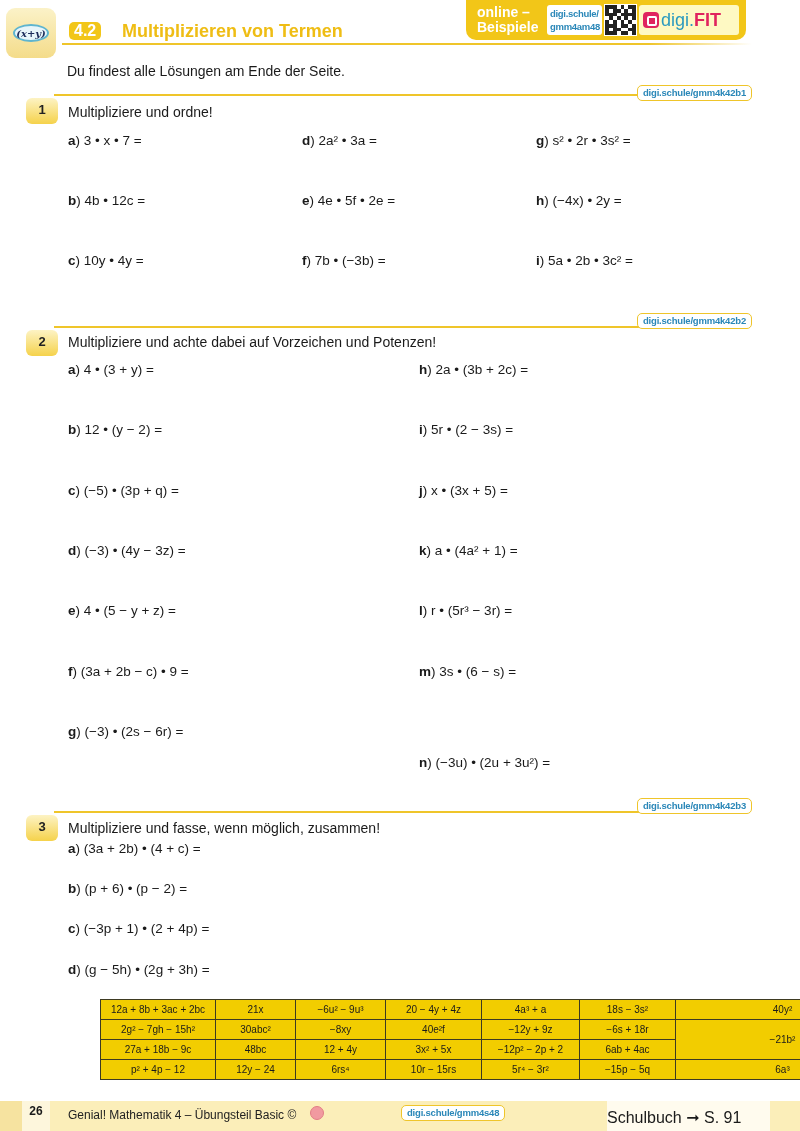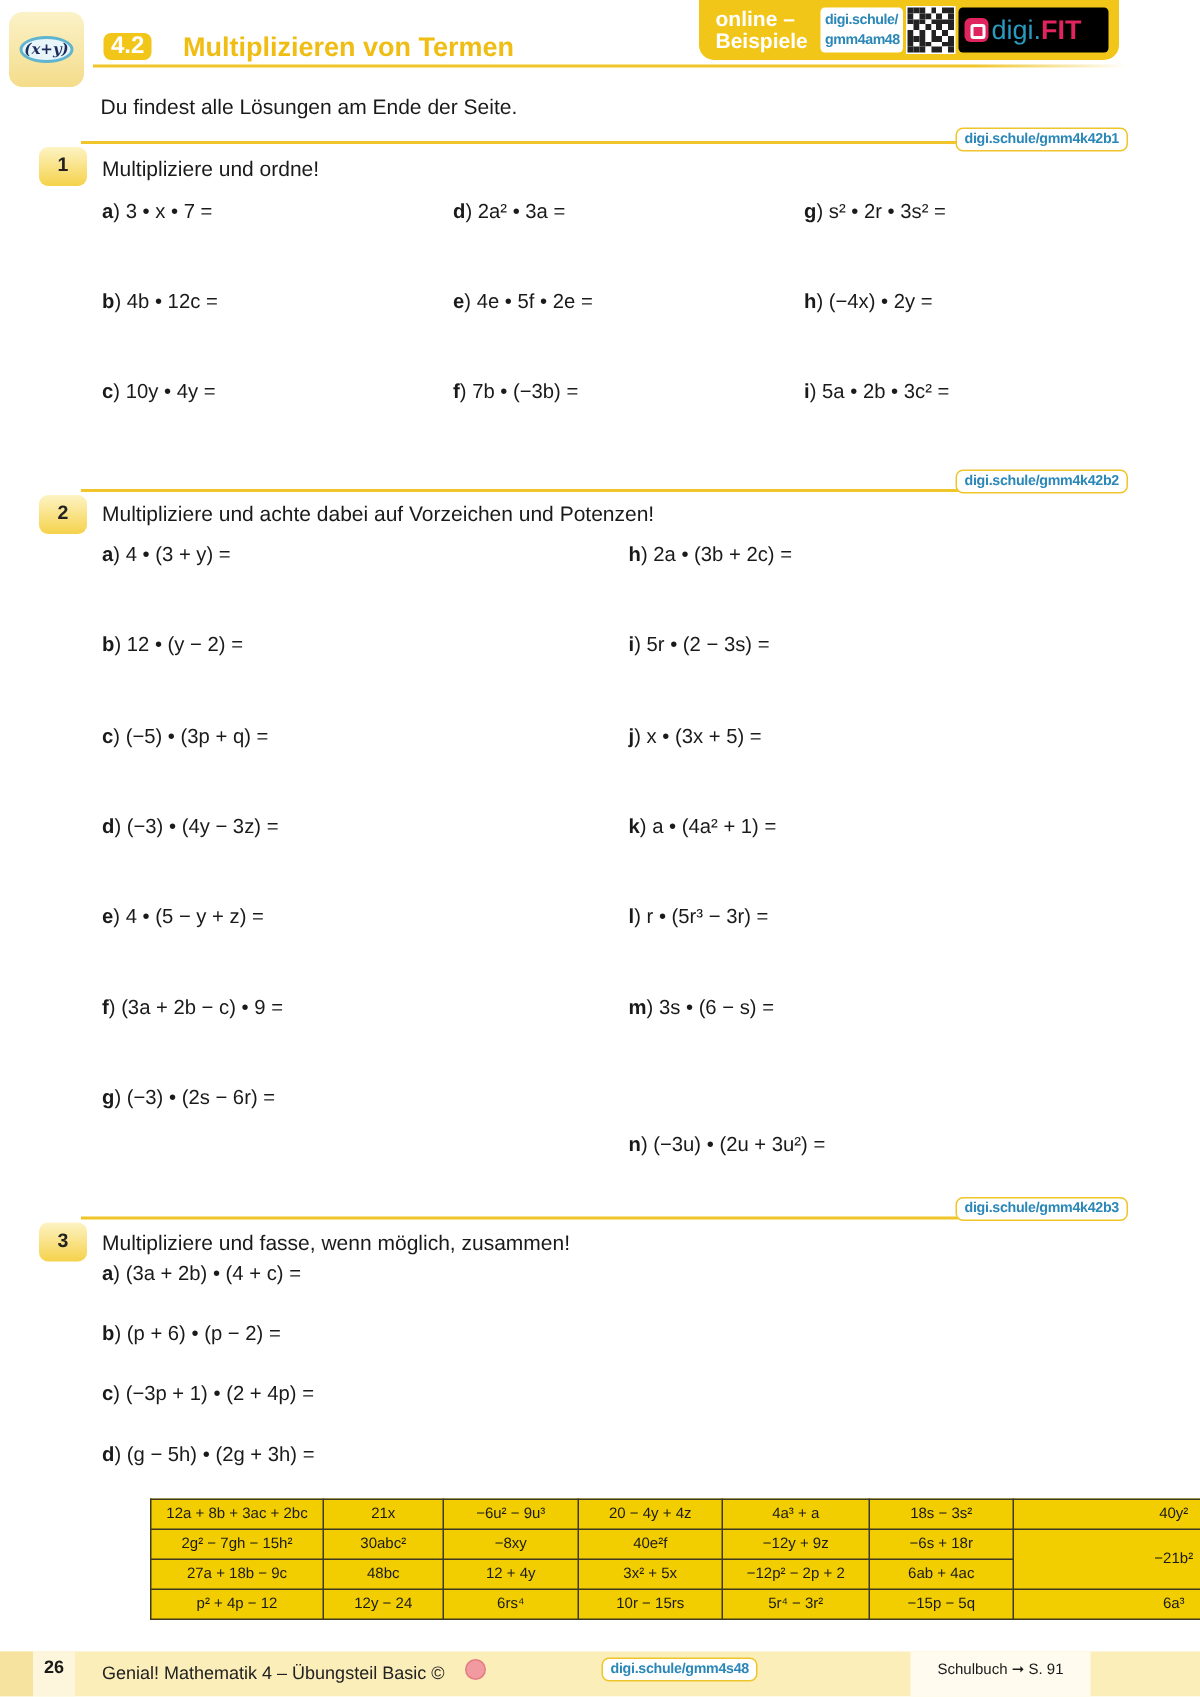--- a/index.html
+++ b/index.html
@@ -42,21 +42,21 @@
     font-family: "Liberation Sans Narrow", "Liberation Sans", sans-serif; letter-spacing: -0.3px;
   }
   .qr {
     left: 604px; top: 4px; width: 33px; height: 32px; background: #fff;
     display: grid; grid-template-columns: repeat(8, 1fr); grid-template-rows: repeat(8, 1fr);
     padding: 1px;
   }
   .qr span { background: #222; }
   .qr span.w { background: #fff; }
   .digifit {
-    left: 639px; top: 5px; width: 100px; height: 30px; background: #000000; border-radius: 3px;
+    left: 639px; top: 5px; width: 100px; height: 30px; background: #fef9c3; border-radius: 3px;
     display: flex; align-items: center; padding-left: 4px;
   }
   .digifit-logo {
     width: 16px; height: 16px; border-radius: 4px; background: #e0245e; margin-right: 2px;
     position: relative;
   }
   .digifit-logo::after {
     content: ""; position: absolute; left: 4px; top: 4px; width: 6px; height: 6px;
     border: 2px solid #fff; border-radius: 2px;
   }
@@ -93,21 +93,21 @@
   }
   .sol-table tr.thickbottom td { border-bottom: 1.5px solid #3e3a22; }
 
   
   .footer-band { left: 0; top: 1101px; width: 800px; height: 30px; background: #fbeeb9; }
   .footer-left-shade { left: 0; top: 1101px; width: 22px; height: 30px; background: #f6e3a0; }
   .page-num-box { left: 22px; top: 1101px; width: 28px; height: 30px; background: #fdf6dc; font-weight: bold; font-size: 12px; text-align: center; padding-top: 3px; }
   .footer-text { left: 68px; top: 1108px; font-size: 12px; color: #222; }
   .footer-logo { left: 310px; top: 1106px; width: 14px; height: 14px; border-radius: 50%; background: #f19aa0; border: 1.5px solid #e27d86; }
   .footer-link { left: 401px; top: 1105px; }
-  .schulbuch-box { left: 607px; top: 1101px; width: 120px; height: 30px; background: #fffbee; font-size: 10px; text-align: center; padding-top: 7px; }
+  .schulbuch-box { left: 607px; top: 1101px; width: 163px; height: 30px; background: #fffbee; font-size: 16px; text-align: left; padding-top: 7px; }
 </style>
 </head>
 <body>
 
 <div class="abs chapter-icon-box">
   <div class="chapter-icon">(x+y)</div>
 </div>
 <div class="abs title-badge">4.2</div>
 <div class="abs title-text">Multiplizieren von Termen</div>
 <div class="abs title-rule"></div>

